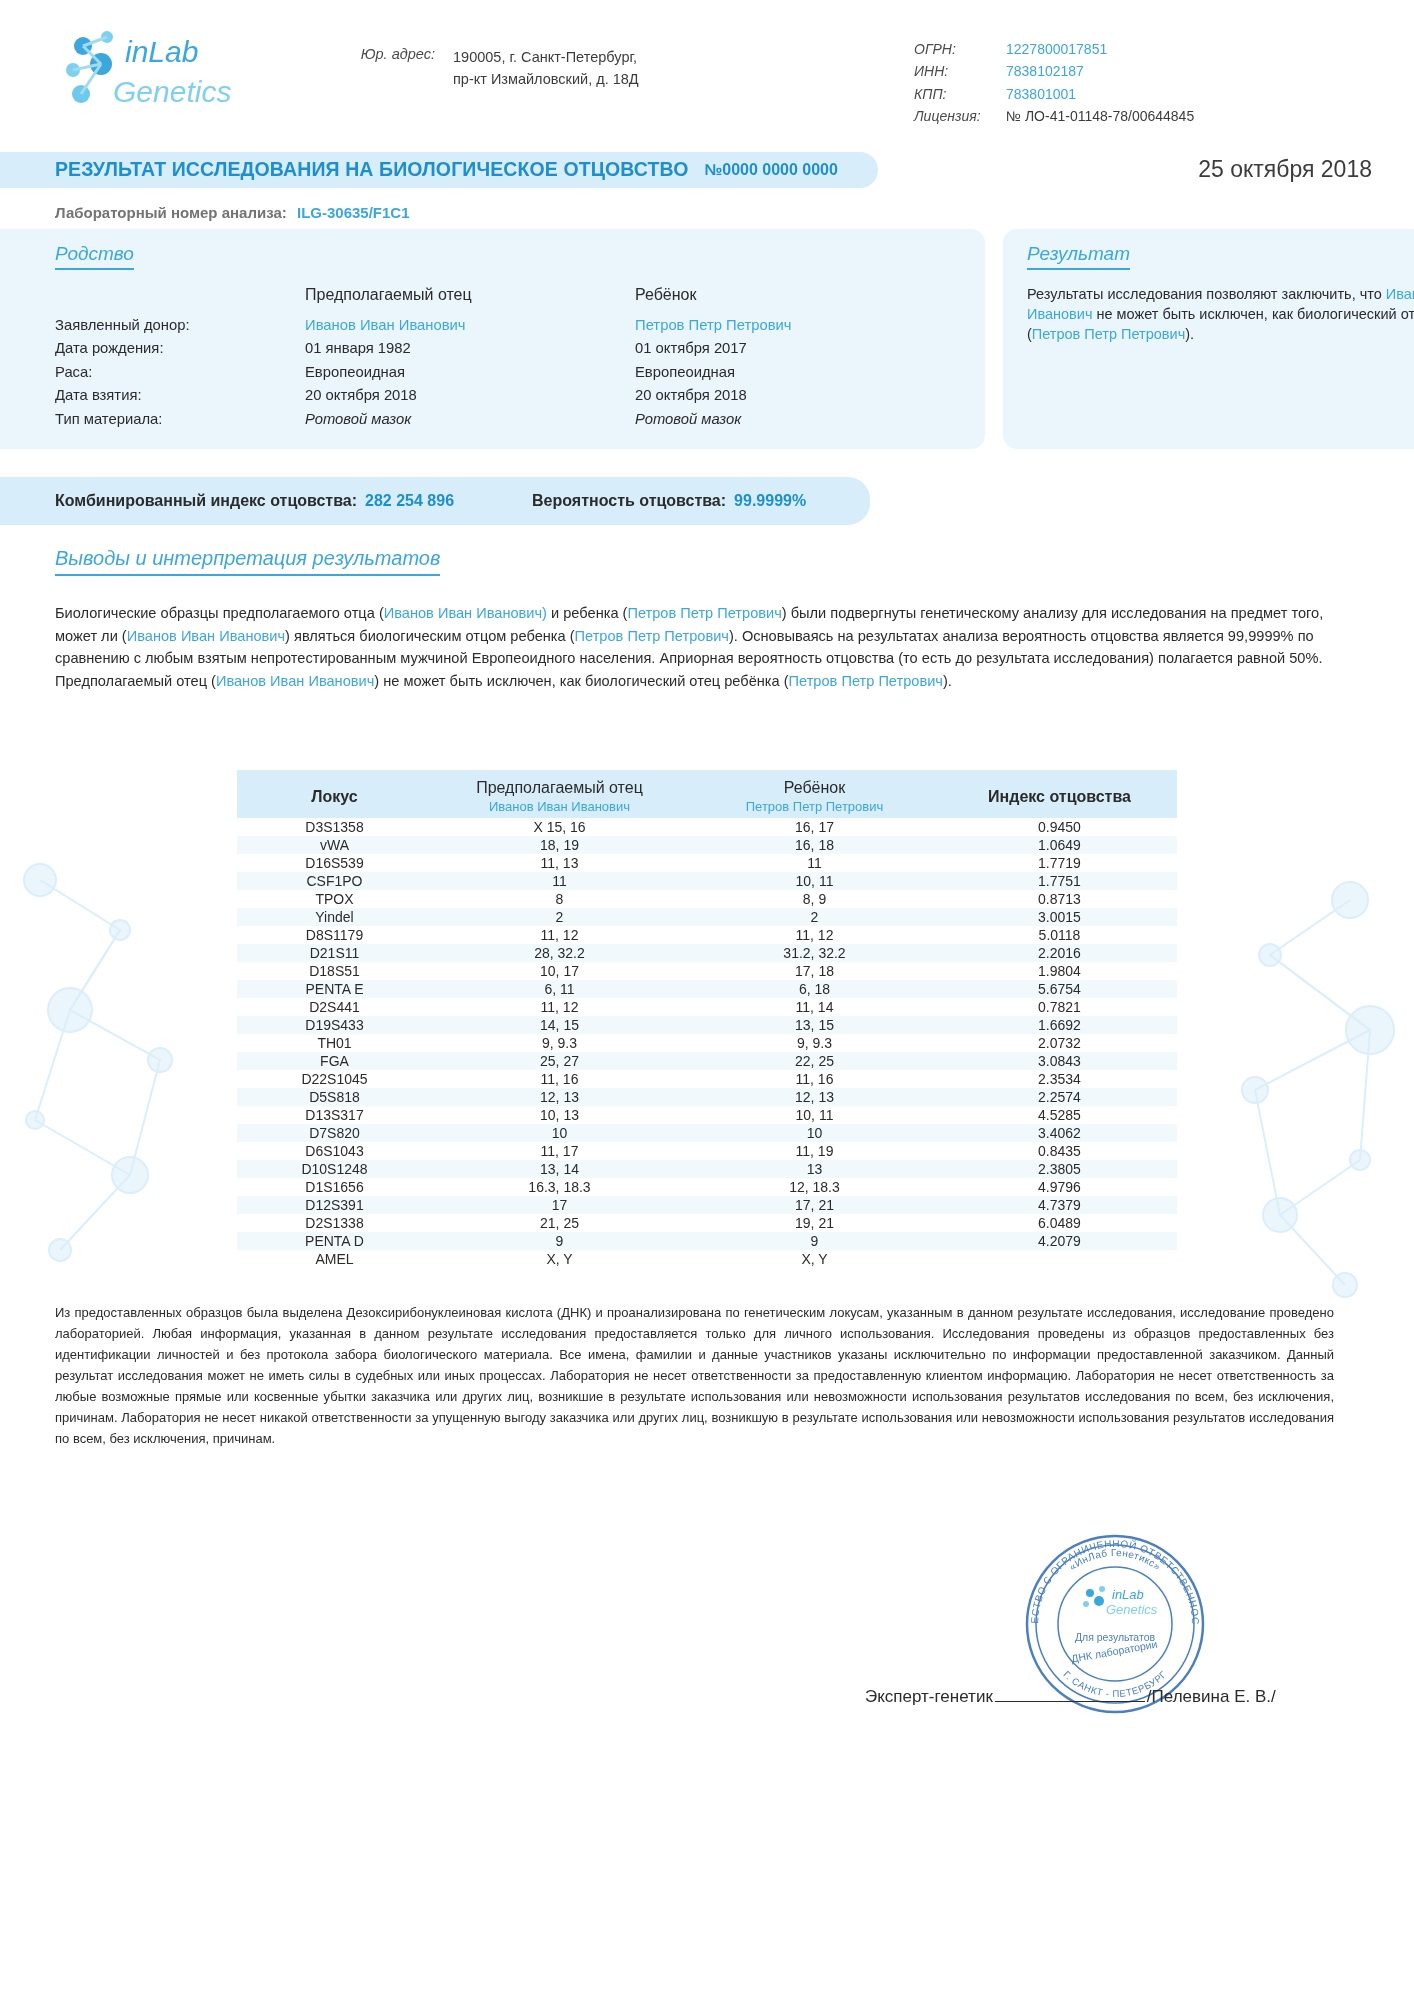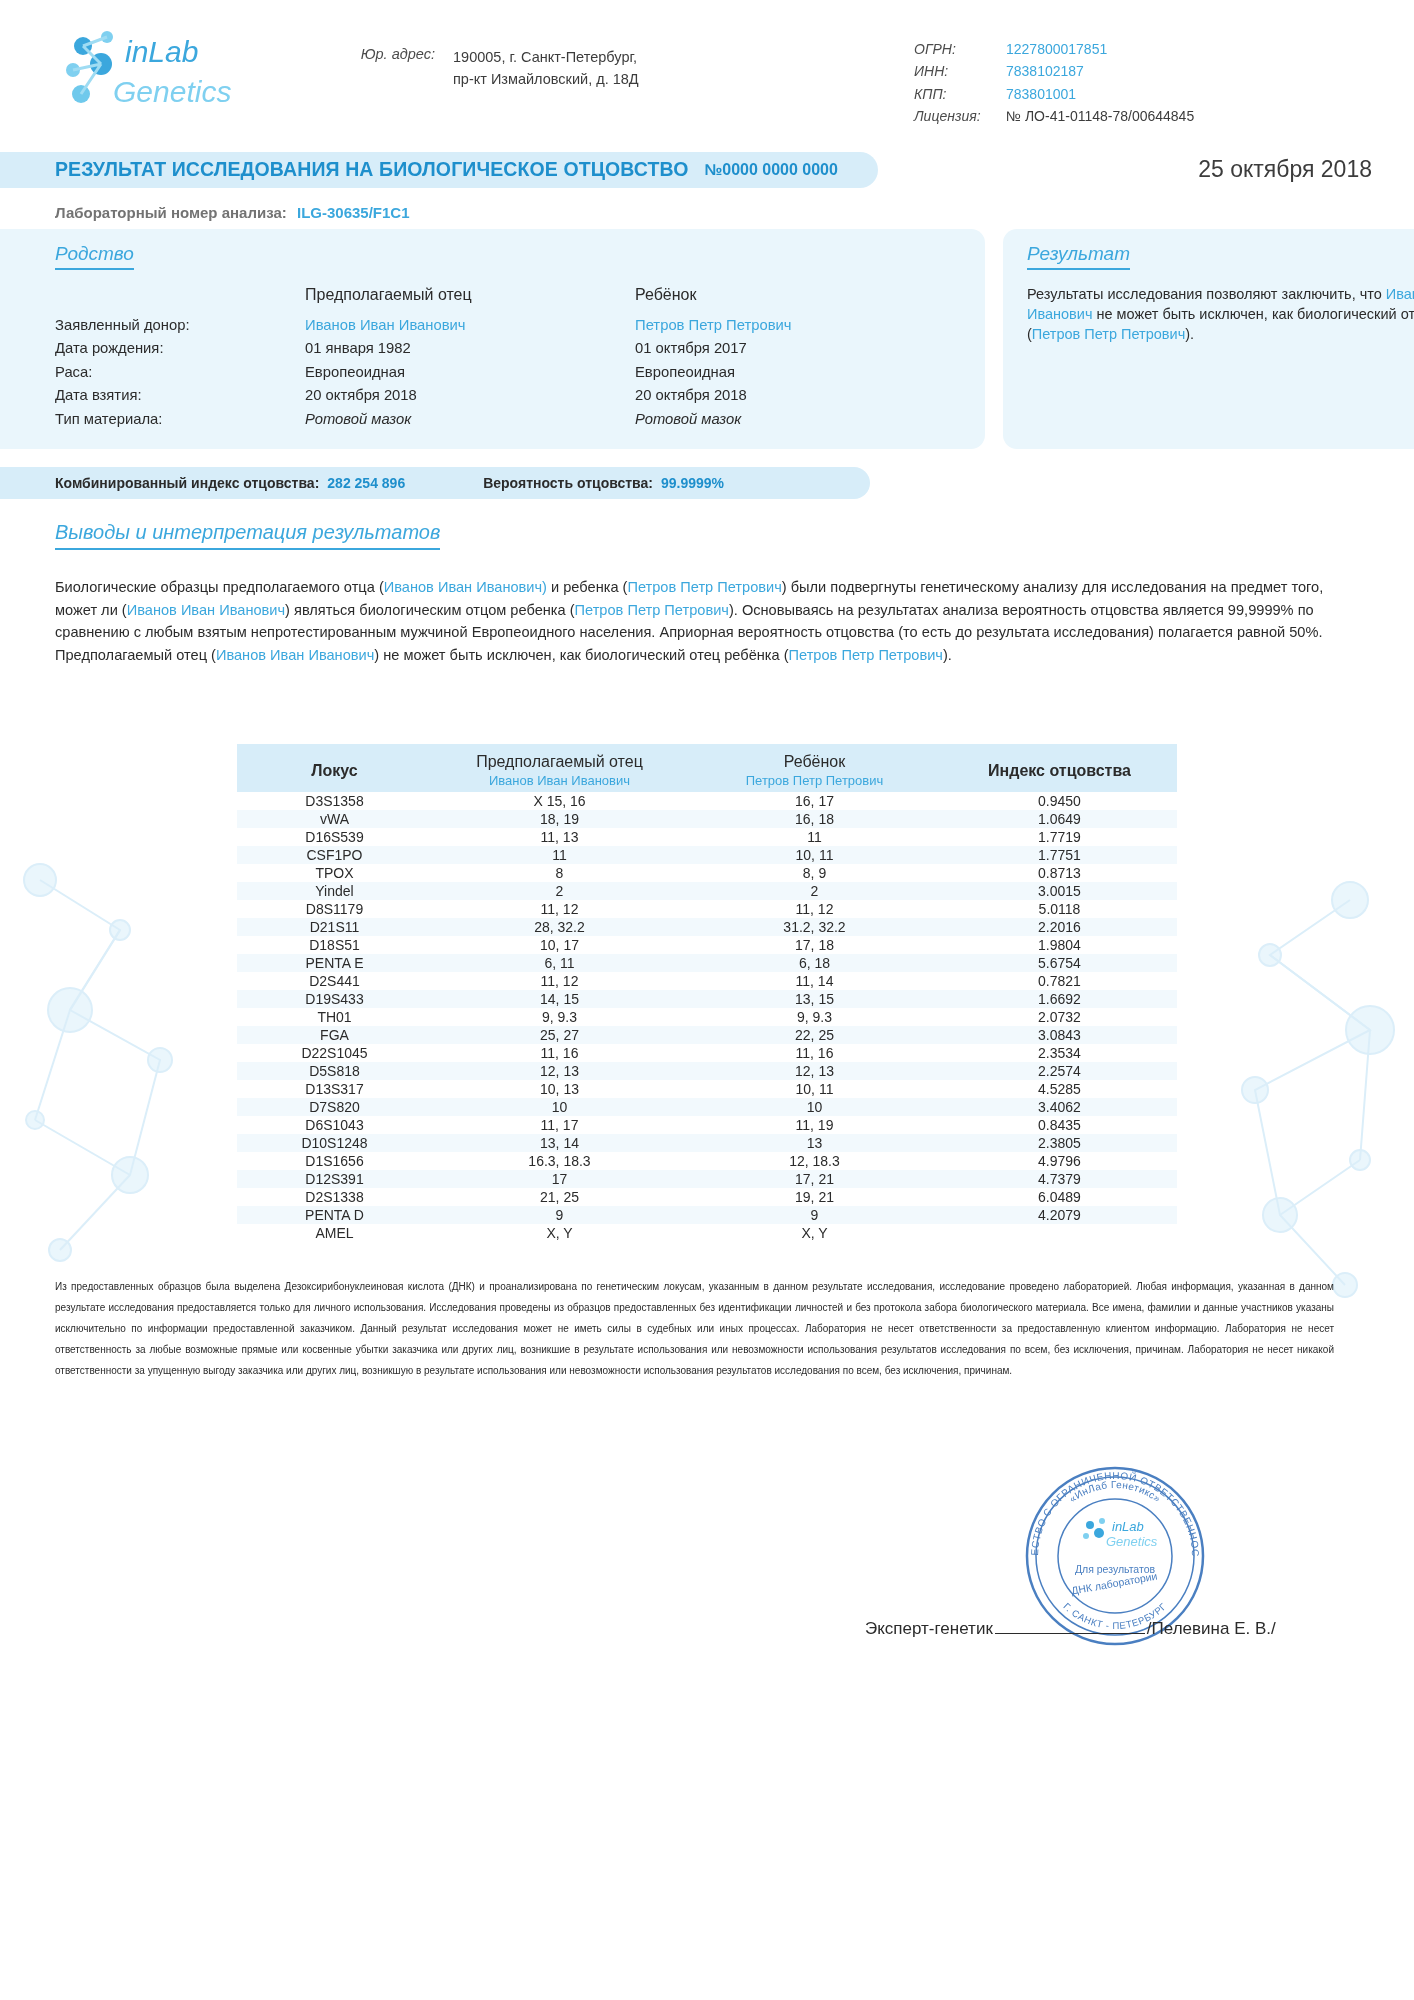--- a/index.html
+++ b/index.html
@@ -155,30 +155,30 @@
     box-sizing: border-box;
   }
   .panel-right .body {
     font-size: 14.5px;
     line-height: 20px;
     color: #2b2b2b;
   }
 
   
   .index-strip {
-    margin-top: 18px;
+    margin-top: 28px;
     background: #d7edf9;
-    height: 32px;
+    height: 48px;
     display: flex;
     align-items: center;
     border-radius: 0 22px 22px 0;
     width: 870px;
     padding-left: 55px;
     box-sizing: border-box;
-    font-size: 14px;
+    font-size: 16px;
   }
   .index-strip b { color: #2b2b2b; }
   .index-strip .val { color: #1e8fcc; font-weight: bold; margin-left: 8px; }
   .index-strip .gap { width: 78px; display: inline-block; }
 
   .concl-head {
     margin: 22px 0 0 55px;
     font-style: italic;
     font-size: 20px;
     color: #3ba7dd;
@@ -231,21 +231,21 @@
   }
   table.loci tbody tr:nth-child(even) { background: #f2f9fd; }
   table.loci col.c1 { width: 195px; }
   table.loci col.c2 { width: 255px; }
   table.loci col.c3 { width: 255px; }
   table.loci col.c4 { width: 235px; }
 
   
   .disclaimer {
     margin: 34px 80px 0 55px;
-    font-size: 10px;
+    font-size: 13px;
     line-height: 21px;
     text-align: justify;
     color: #2b2b2b;
   }
 
   
   .sig-area {
     position: relative;
     margin-top: 110px;
     height: 190px;

